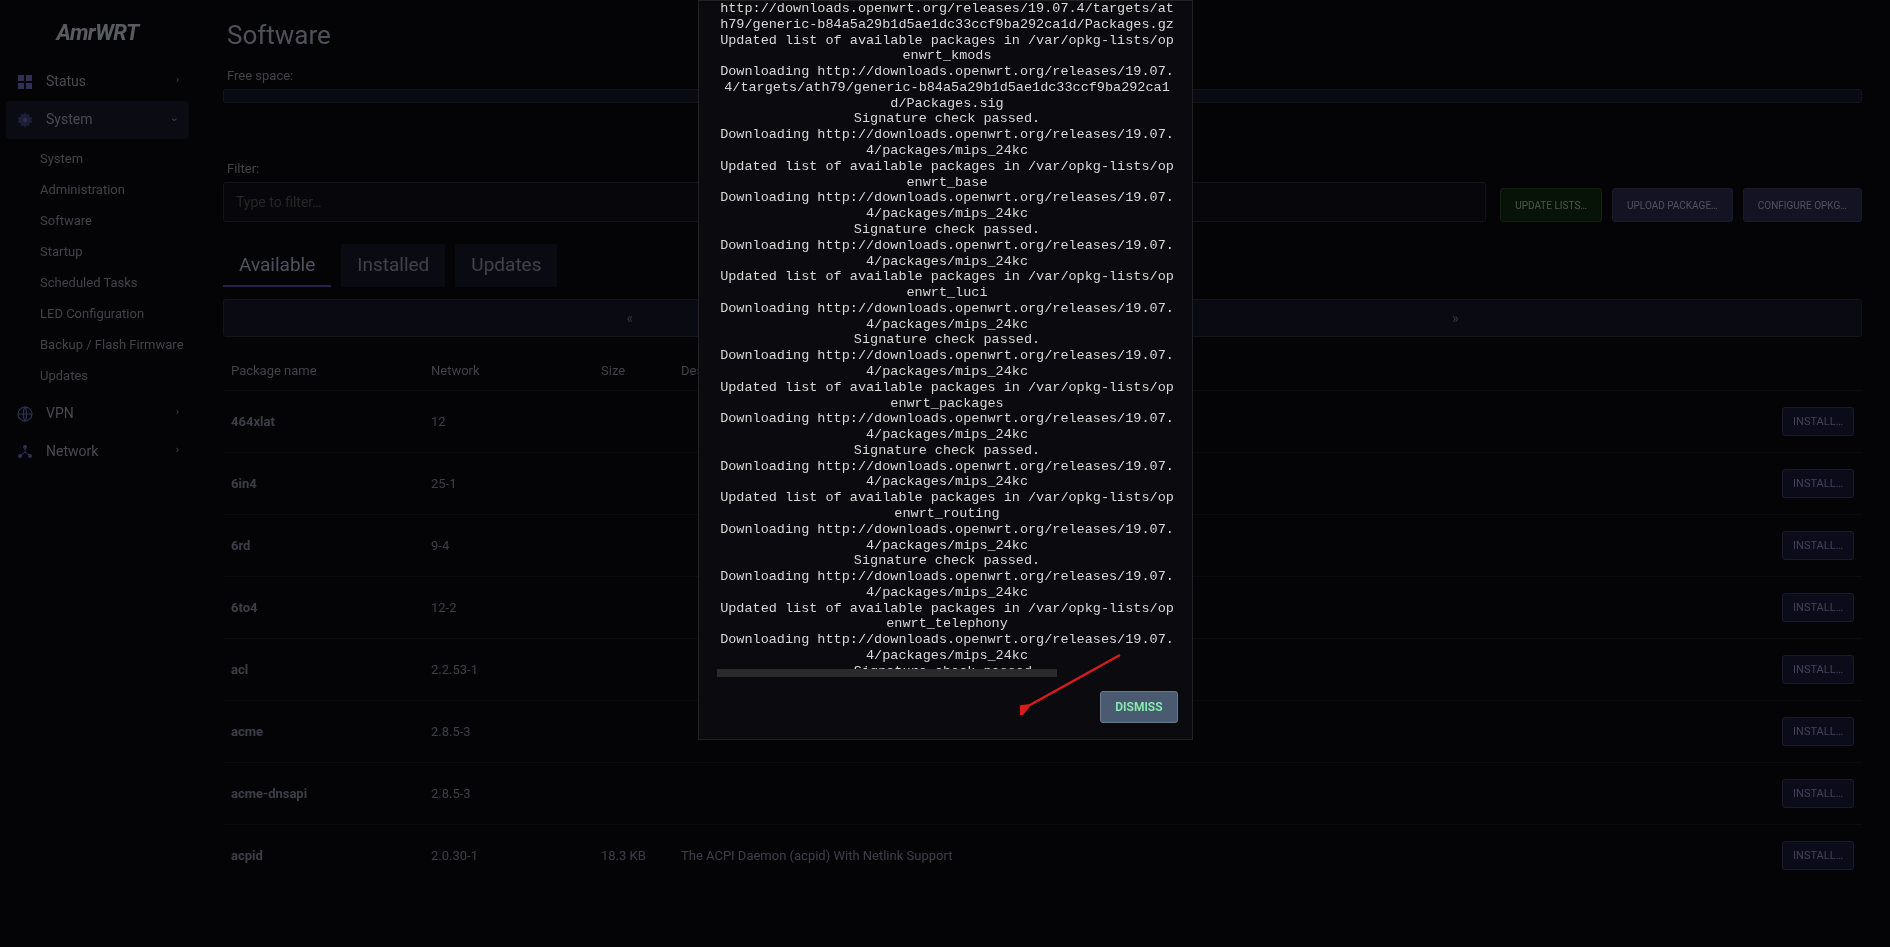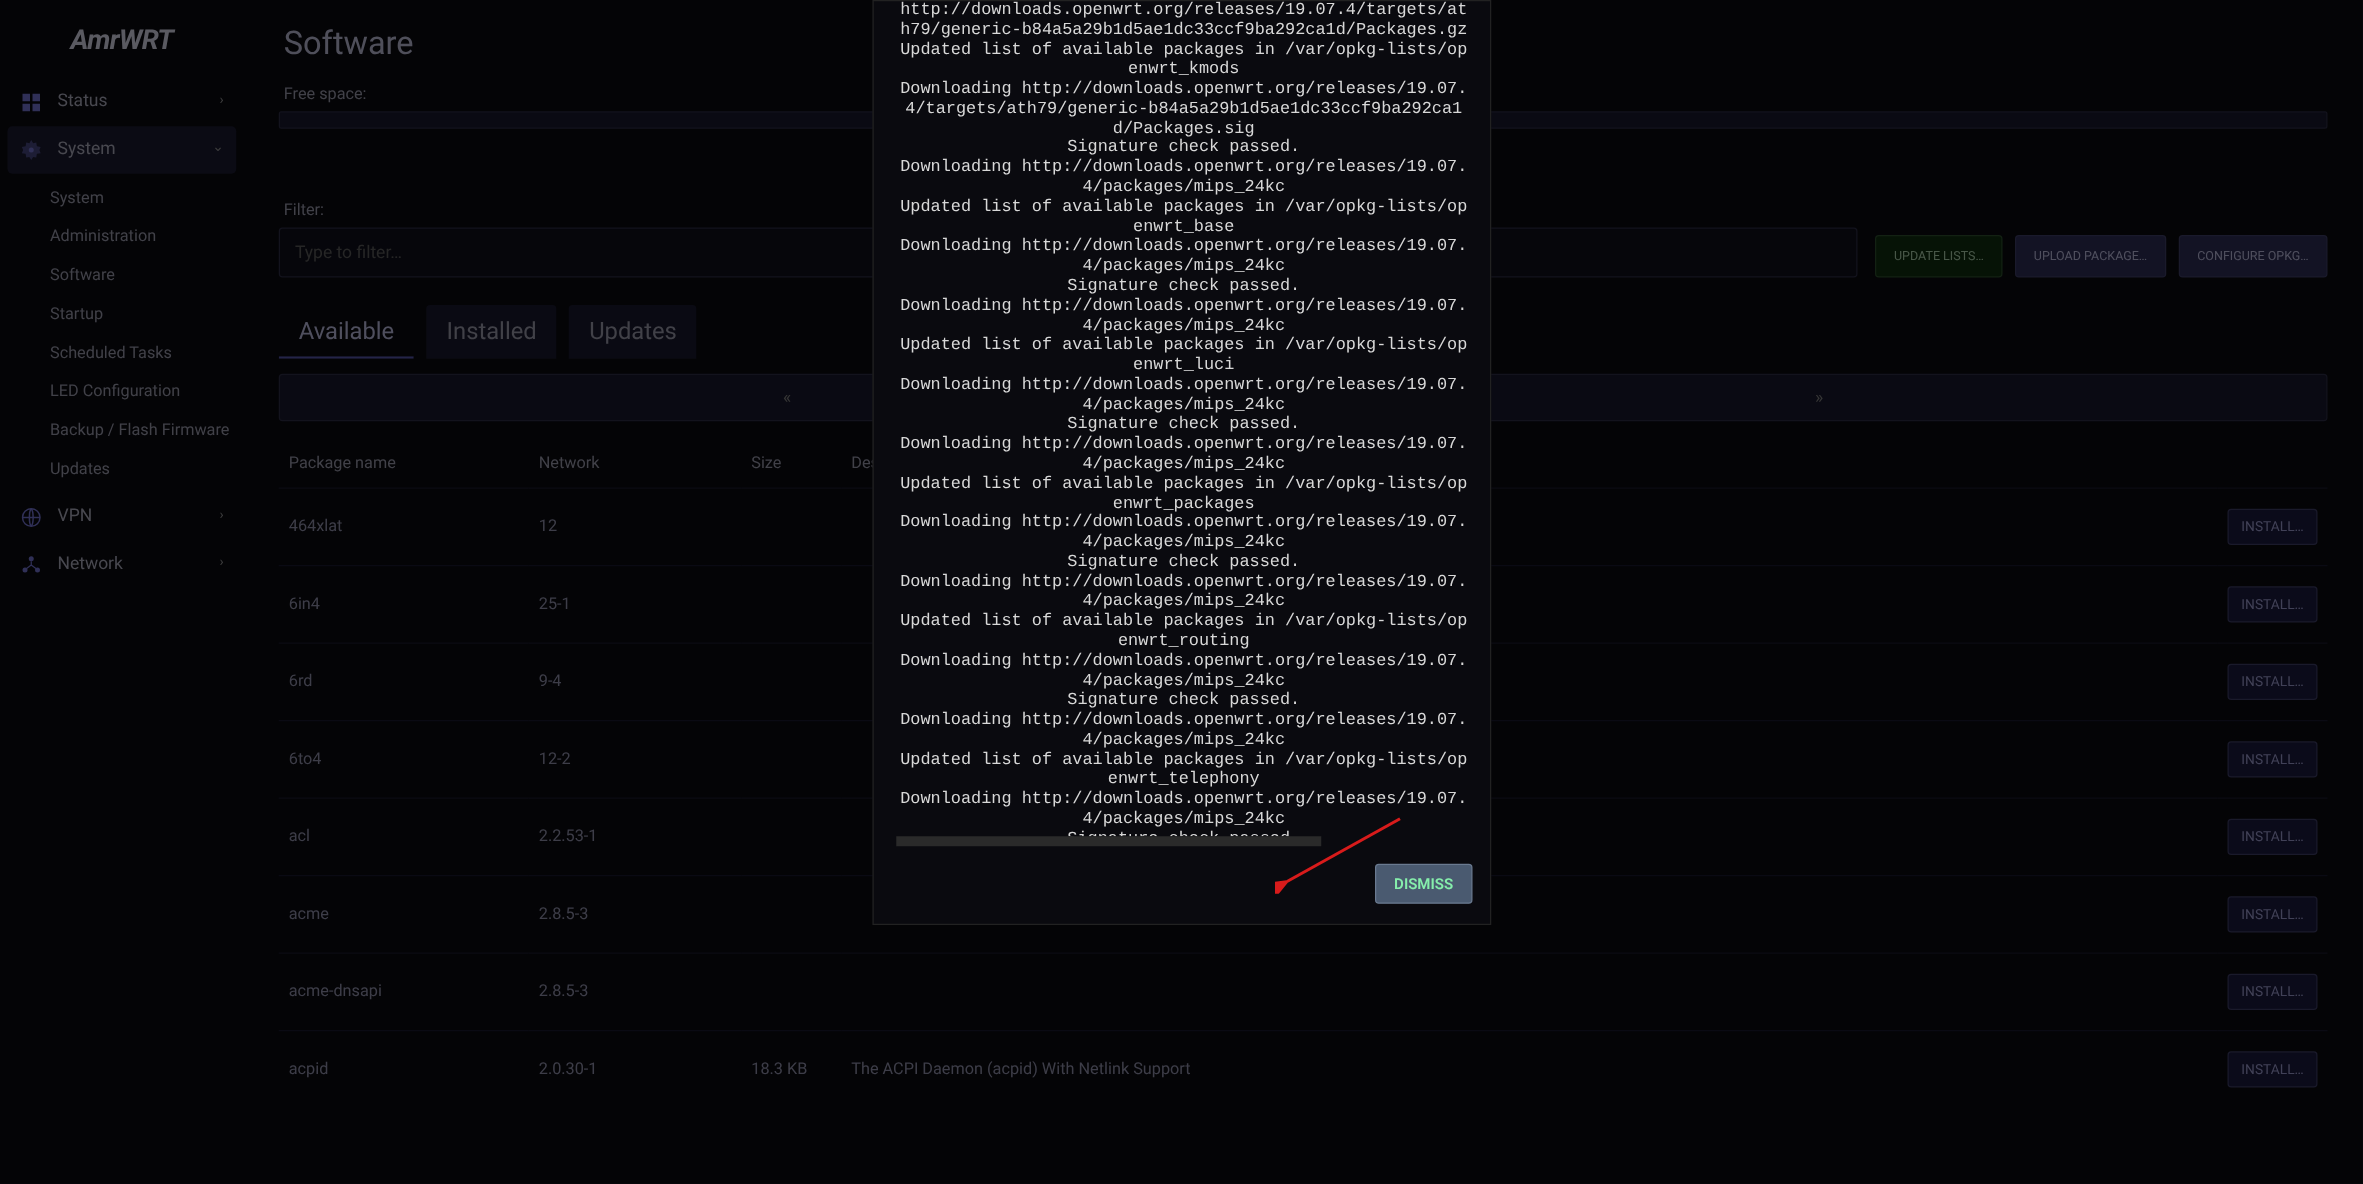--- a/index.html
+++ b/index.html
@@ -27,21 +27,21 @@
 .btn { height:34px; padding:0 14px; background:#2a2a50; border:1px solid #3a3a60; border-radius:3px; color:#b0b0d0; font-size:10px; cursor:pointer; white-space:nowrap; }
 .btn.update { background:#0f2a0f; border-color:#2a4a2a; color:#a0c0a0; }
 .tabs { display:flex; gap:10px; margin-top:22px; margin-bottom:12px; }
 .tab { padding:9px 16px; font-size:19px; color:#9090a0; background:#18182a; border-radius:3px 3px 0 0; cursor:pointer; }
 .tab.active { background:#0a0a0f; color:#b0b0d0; border-bottom:2px solid #5050a0; }
 .pager { display:flex; gap:12px; margin-bottom:14px; }
 .pager-btn { flex:1; height:38px; background:#18182a; border:1px solid #2a2a40; border-radius:3px; color:#777; font-size:14px; cursor:pointer; display:flex; align-items:center; justify-content:center; }
 .pkg-table { width:100%; border-collapse:collapse; }
 .pkg-table th { text-align:left; font-weight:400; font-size:13px; color:#9090a0; padding:12px 8px; }
 .pkg-table td { font-size:13px; color:#8888a0; padding:16px 8px; border-top:1px solid #18182a; }
-.col-name { width:200px; }
+.col-name { width:200px;font-weight:bold; }
 .col-ver { width:170px; }
 .col-size { width:80px; }
 .col-desc { }
 .col-act { width:80px; text-align:right; }
 .install-btn { padding:7px 10px; background:#1a1a3a; border:1px solid #3a3a60; border-radius:3px; color:#9090c0; font-size:11px; cursor:pointer; }
 .overlay { position:absolute; inset:0; background:rgba(0,0,0,0.55); display:flex; justify-content:center; align-items:flex-start; }
 .modal { width:495px; background:#0a0a0f; border:1px solid #222; margin-top:0; padding:0 0 16px 0; display:flex; flex-direction:column; max-height:740px; }
 .modal-log { font-family:"Courier New",monospace; font-size:13.5px; line-height:1.17; color:#d8d8d8; padding:0 14px 8px 18px; overflow-x:hidden; overflow-y:hidden; white-space:pre-wrap; word-break:break-all; flex:1;text-align:center; }
 .modal-scroll-x { height:8px; background:#2a2a2a; margin:0 18px 14px 18px; width:340px; }
 .modal-footer { display:flex; justify-content:flex-end; padding:0 14px; }

